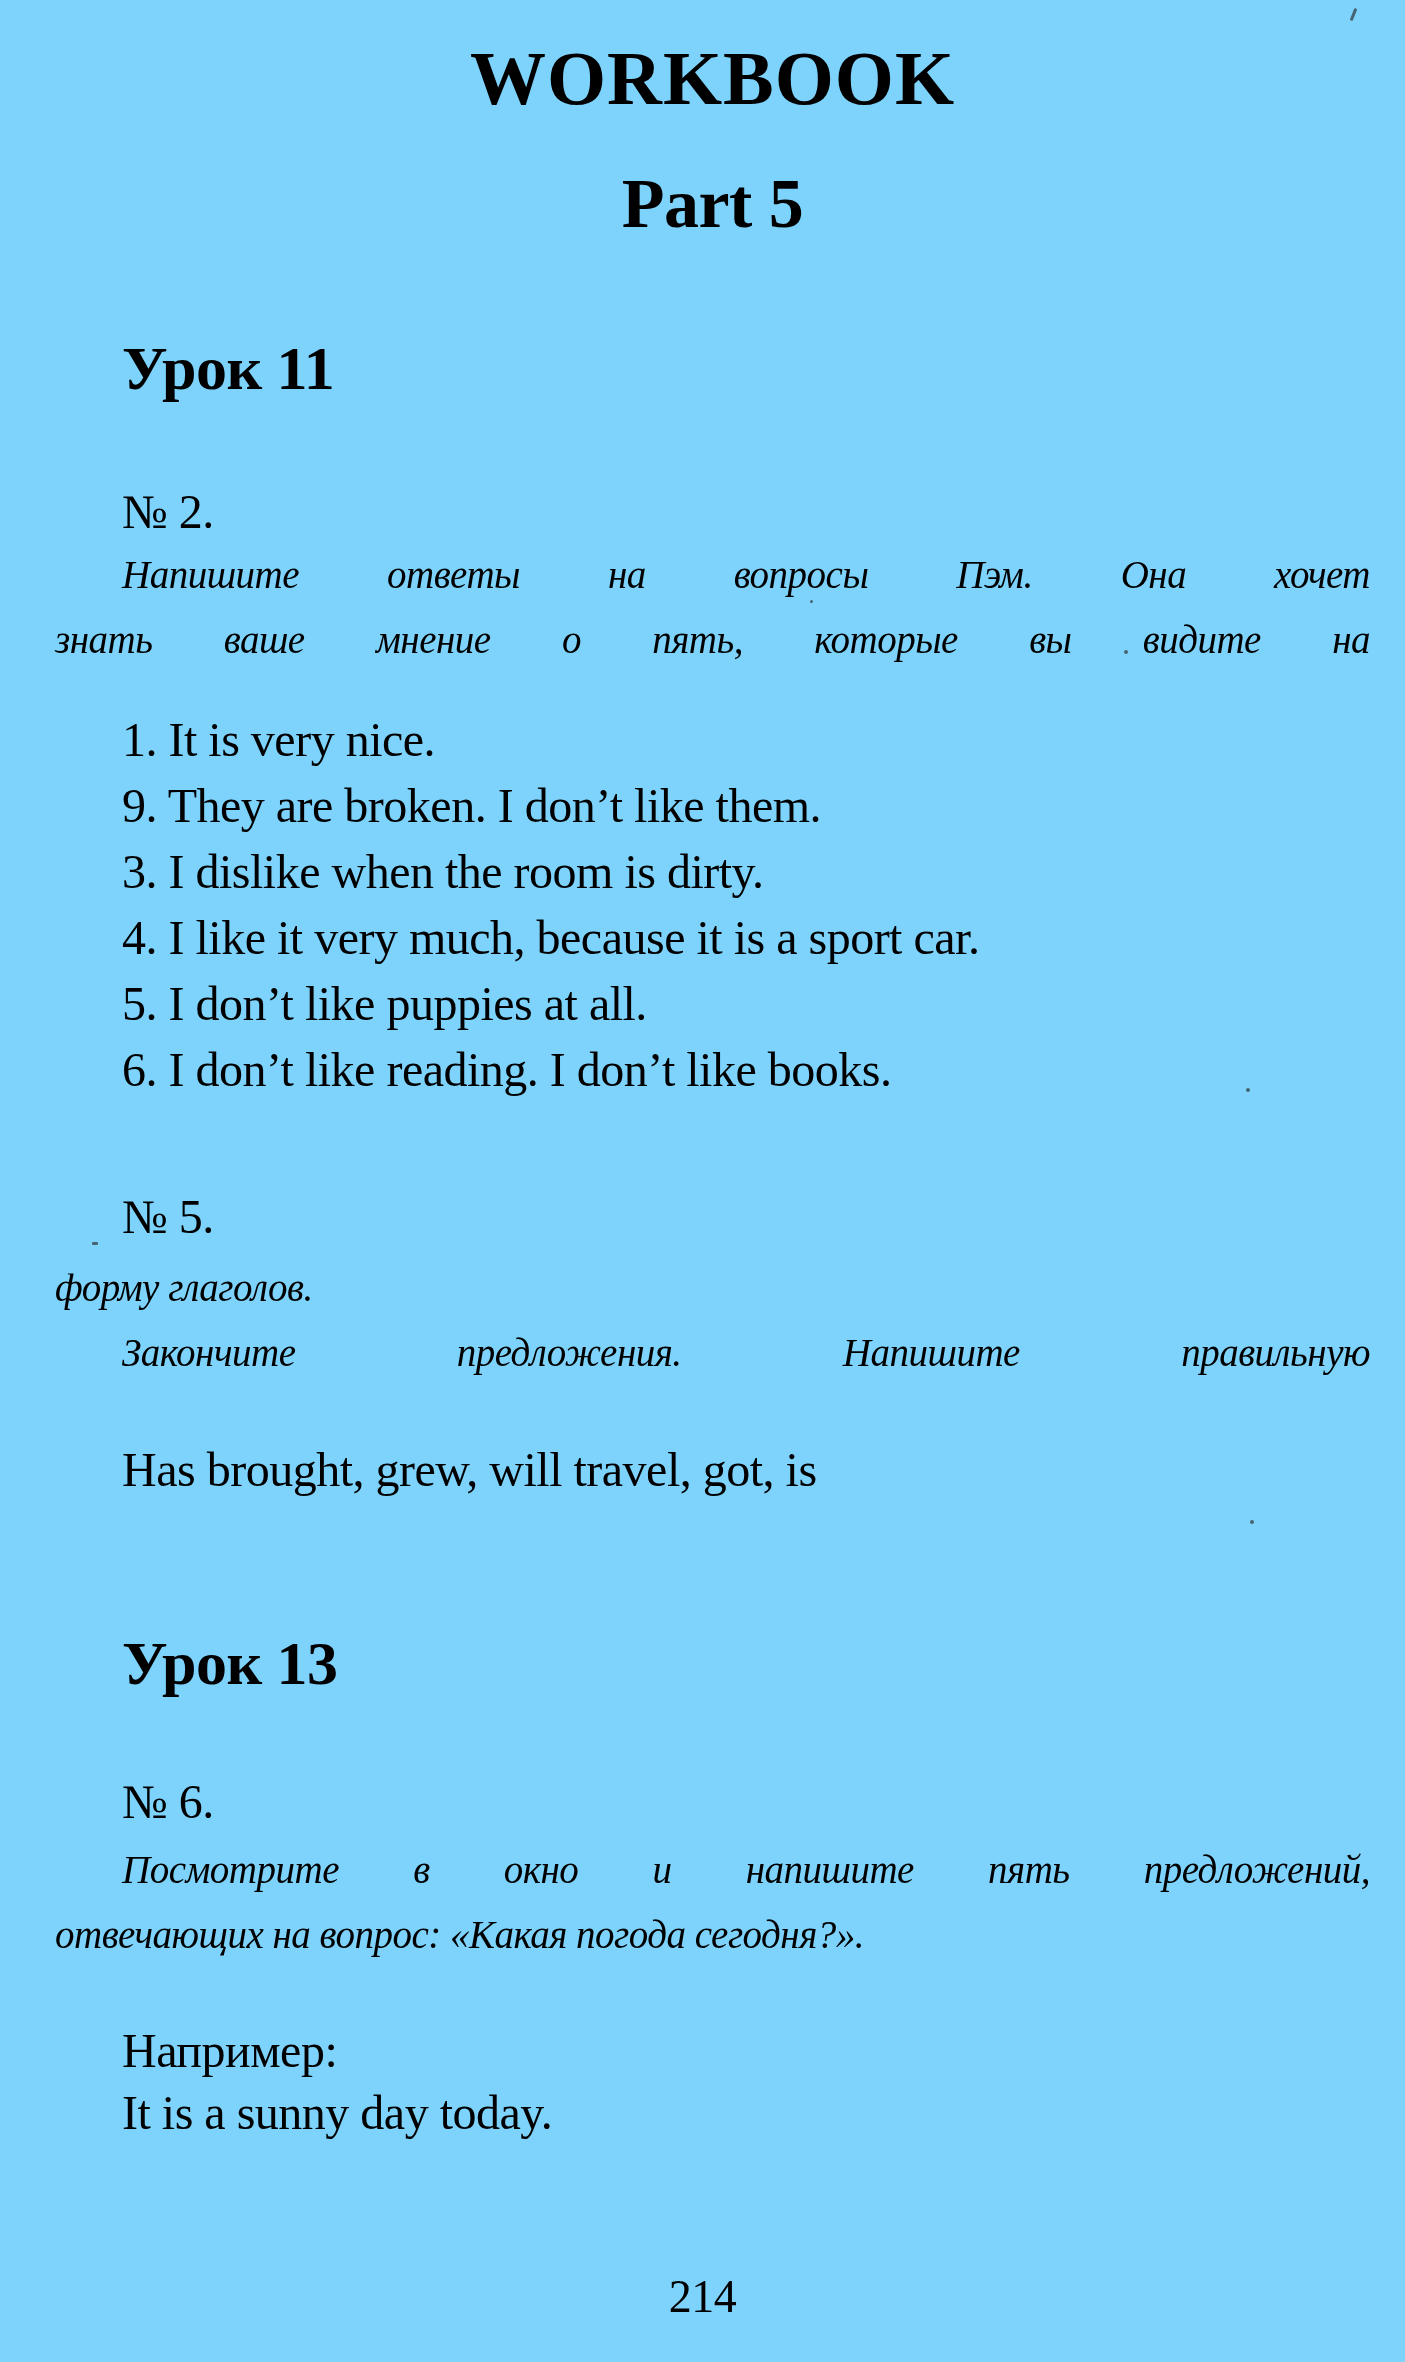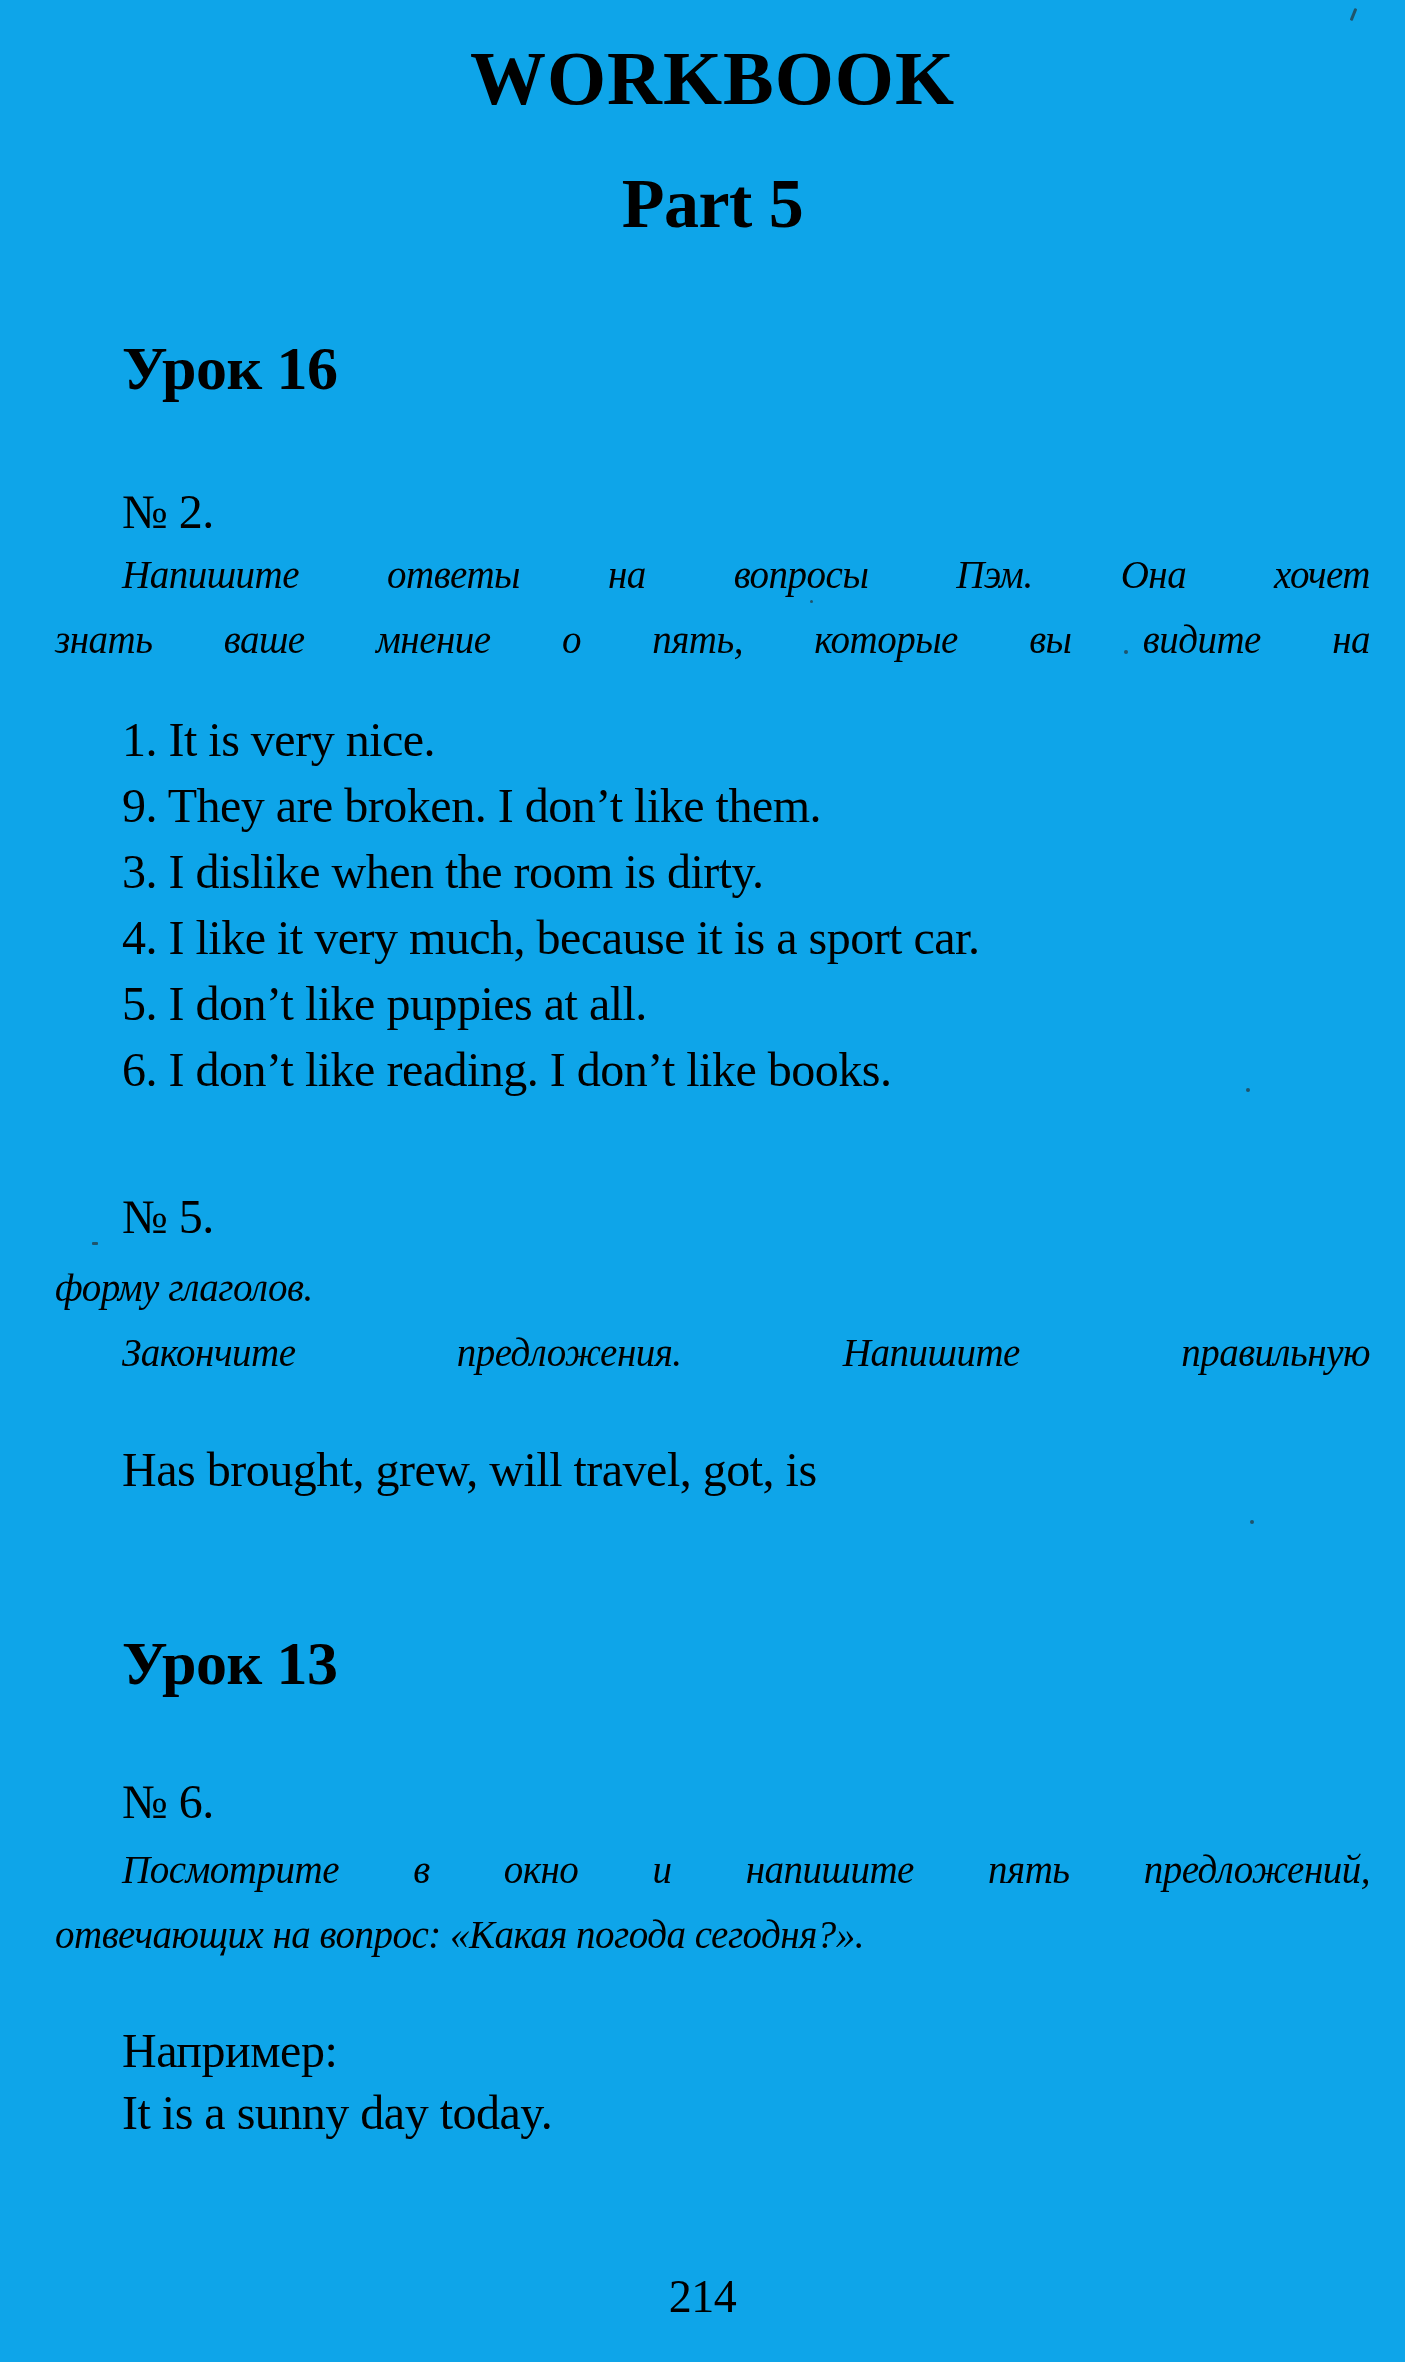--- a/index.html
+++ b/index.html
@@ -1,20 +1,20 @@
 <!DOCTYPE html>
 <html><head>
 <meta charset="utf-8">
 <style>
   html, body { margin: 0; padding: 0; background: #e8e8e8; }
   .page {
     position: relative;
     width: 1405px;
     height: 2362px;
-    background: #0ea5e9;
+    background: #7dd3fc;
     color: #000;
     font-family: "Liberation Serif", "DejaVu Serif", serif;
     overflow: hidden;
     letter-spacing: -0.5px;
   }
   .content { padding: 38px 35px 0 55px; }
 
   .title-block { text-align: center; }
   .title {
     font-size: 76px;
@@ -98,21 +98,21 @@
 <body>
 
 <div class="page">
   <div class="content">
 
     <div class="title-block">
       <div class="title">WORKBOOK</div>
       <div class="subtitle">Part 5</div>
     </div>
 
-    <div class="lesson-heading m-lesson12">Урок 16</div>
+    <div class="lesson-heading m-lesson12">Урок 11</div>
 
     <div class="ex-label m-ex2">№ 2.</div>
 
     <div class="instr">
       <div class="jline first">Напишите ответы на вопросы Пэм. Она хочет</div>
       <div class="jline">знать ваше мнение о пять, которые вы видите на</div>
     </div>
 
     <div class="answers">
       <div>1. It is very nice.</div>

